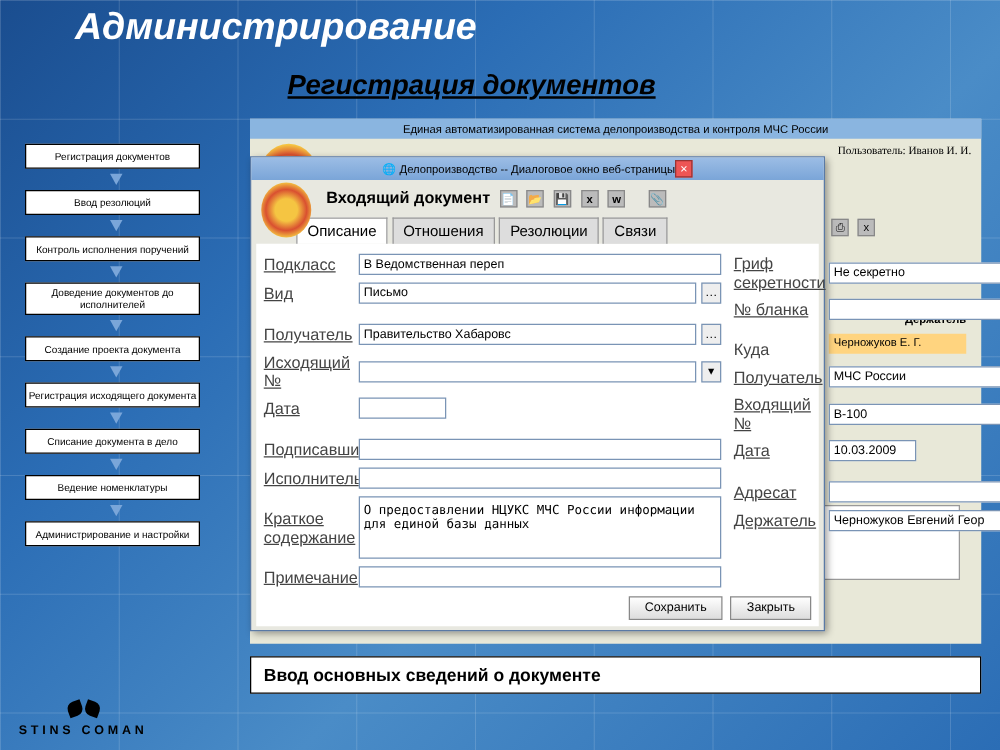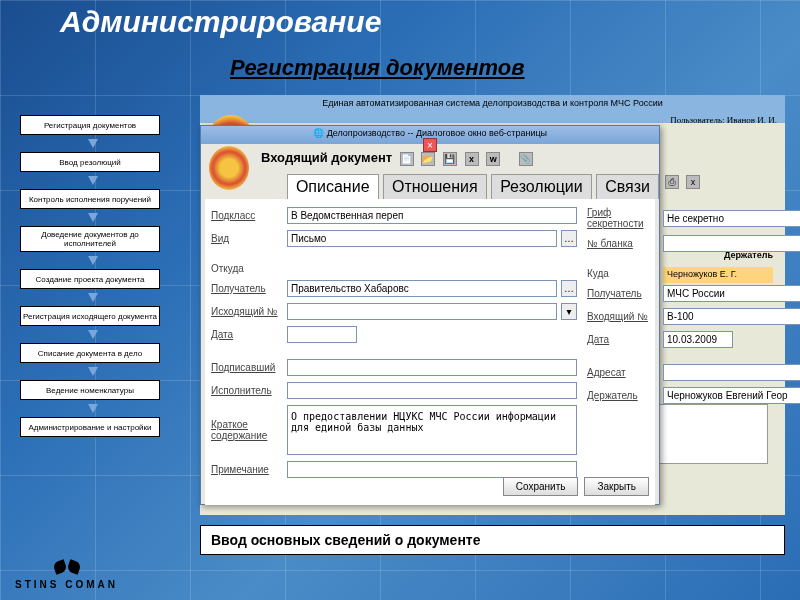--- a/index.html
+++ b/index.html
@@ -59,21 +59,21 @@
   }
   .logo-icon:before { left:2px; top:4px; transform:rotate(-20deg);}
   .logo-icon:after { right:2px; top:4px; transform:rotate(20deg) scaleX(-1);}
 
   
   .app {
     position: absolute; left: 200px; top: 95px; width: 585px; height: 420px;
     background: #e8e8d8;
   }
   .app-top {
-    height: 28px; background: #8ab5e0;
+    height: 16px; background: #8ab5e0;
     font-size: 9px; text-align: center; line-height: 16px; color: #000;
   }
   .app-user { position:absolute; right:8px; top:20px; font-size:9px;font-family:Liberation Serif, serif; }
   .crest {
     position:absolute; left:6px; top:20px; width:50px; height:60px;
     background: radial-gradient(circle, #f5c542 30%, #d95030 55%, #f5c542 75%);
     border-radius: 50%;
   }
   .app-tabs { position:absolute; right:85px; top:80px; font-size:10px; }
   .app-cols { position:absolute; right:12px; top:155px; font-size:9px; font-weight:bold; }
@@ -94,50 +94,50 @@
 
   
   .dialog {
     position: absolute; left: 200px; top: 125px; width: 460px; height: 380px;
     background: #e8e8e0; border: 1px solid #5a7aa5;
     box-shadow: 2px 2px 6px rgba(0,0,0,0.4);
   }
   .dlg-title {
     height: 18px; background: linear-gradient(#9cbde5,#7aa5d8);
     font-size: 9px; color: #000; padding: 2px 4px;
-    display:flex; align-items:center; justify-content:flex-start;flex-direction:column;
+    display:flex; align-items:center; justify-content:center;
   }
   .dlg-x { width:14px; height:14px; background:#e55; color:#fff;
     font-size:10px; text-align:center; line-height:13px; border:1px solid #933;}
   .dlg-head {
     padding: 6px 10px 4px 60px; position:relative; min-height:30px;
   }
   .dlg-head .crest2 {
     position:absolute; left:8px; top:2px; width:40px; height:44px;
     background: radial-gradient(circle, #f5c542 30%, #d95030 55%, #f5c542 75%);
     border-radius:50%;
   }
   .dlg-head h3 { font-size:13px; font-weight:bold; }
   .tool-ico { display:inline-block; width:14px; height:14px; background:#bbb;
     border:1px solid #888; margin-left:4px; font-size:9px; text-align:center; line-height:13px;}
   .dlg-tabs {
-    padding-left:60px; font-size:16px;text-align:right;
+    padding-left:36px; font-size:12px;
   }
   .dlg-tab {
     display:inline-block; padding:3px 8px; border:1px solid #999; border-bottom:none;
     background:#ddd; cursor:pointer;
   }
   .dlg-tab.active { background:#fff; }
   .dlg-body {
     background:#fff; margin:0 4px 4px 4px; height:306px;
     display:flex; padding:8px 6px; gap:10px;
   }
   .col { flex:1; display:flex; flex-direction:column; gap:6px; font-size:10px;}
   .field { display:flex; align-items:center; gap:4px; }
-  .field label { width:72px; color:#444; text-decoration:underline; font-size:10px;}
+  .field label { width:72px; color:#444; text-decoration:underline; font-size:13px;}
   .field label.plain { text-decoration:none; }
   .field input, .field textarea {
     flex:1; height:17px; border:1px solid #7a94b5; font-size:10px; padding:5px 3px;
     background:#fff;
   }
   .field .mini-btn { width:16px; height:17px; border:1px solid #7a94b5; background:#eee;
     font-size:10px; text-align:center; line-height:15px;}
   .field textarea { height:50px; resize:none; }
   .spacer { height:4px; }
   .dlg-foot {
@@ -238,23 +238,20 @@
           <label>Подкласс</label>
         <input value="В Ведомственная переп" style="">
         </div>
       <div class="field">
           <label>Вид</label>
         <input value="Письмо" style="">
         <span class="mini-btn">…</span>
         </div>
       <div class="spacer"></div>
       <div class="field">
-          <label class="plain">Откуда</label>
-        </div>
-      <div class="field">
           <label>Получатель</label>
         <input value="Правительство Хабаровс" style="">
         <span class="mini-btn">…</span>
         </div>
       <div class="field">
           <label>Исходящий №</label>
         <input value="" style="">
         <span class="mini-btn">▾</span>
         </div>
       <div class="field">

